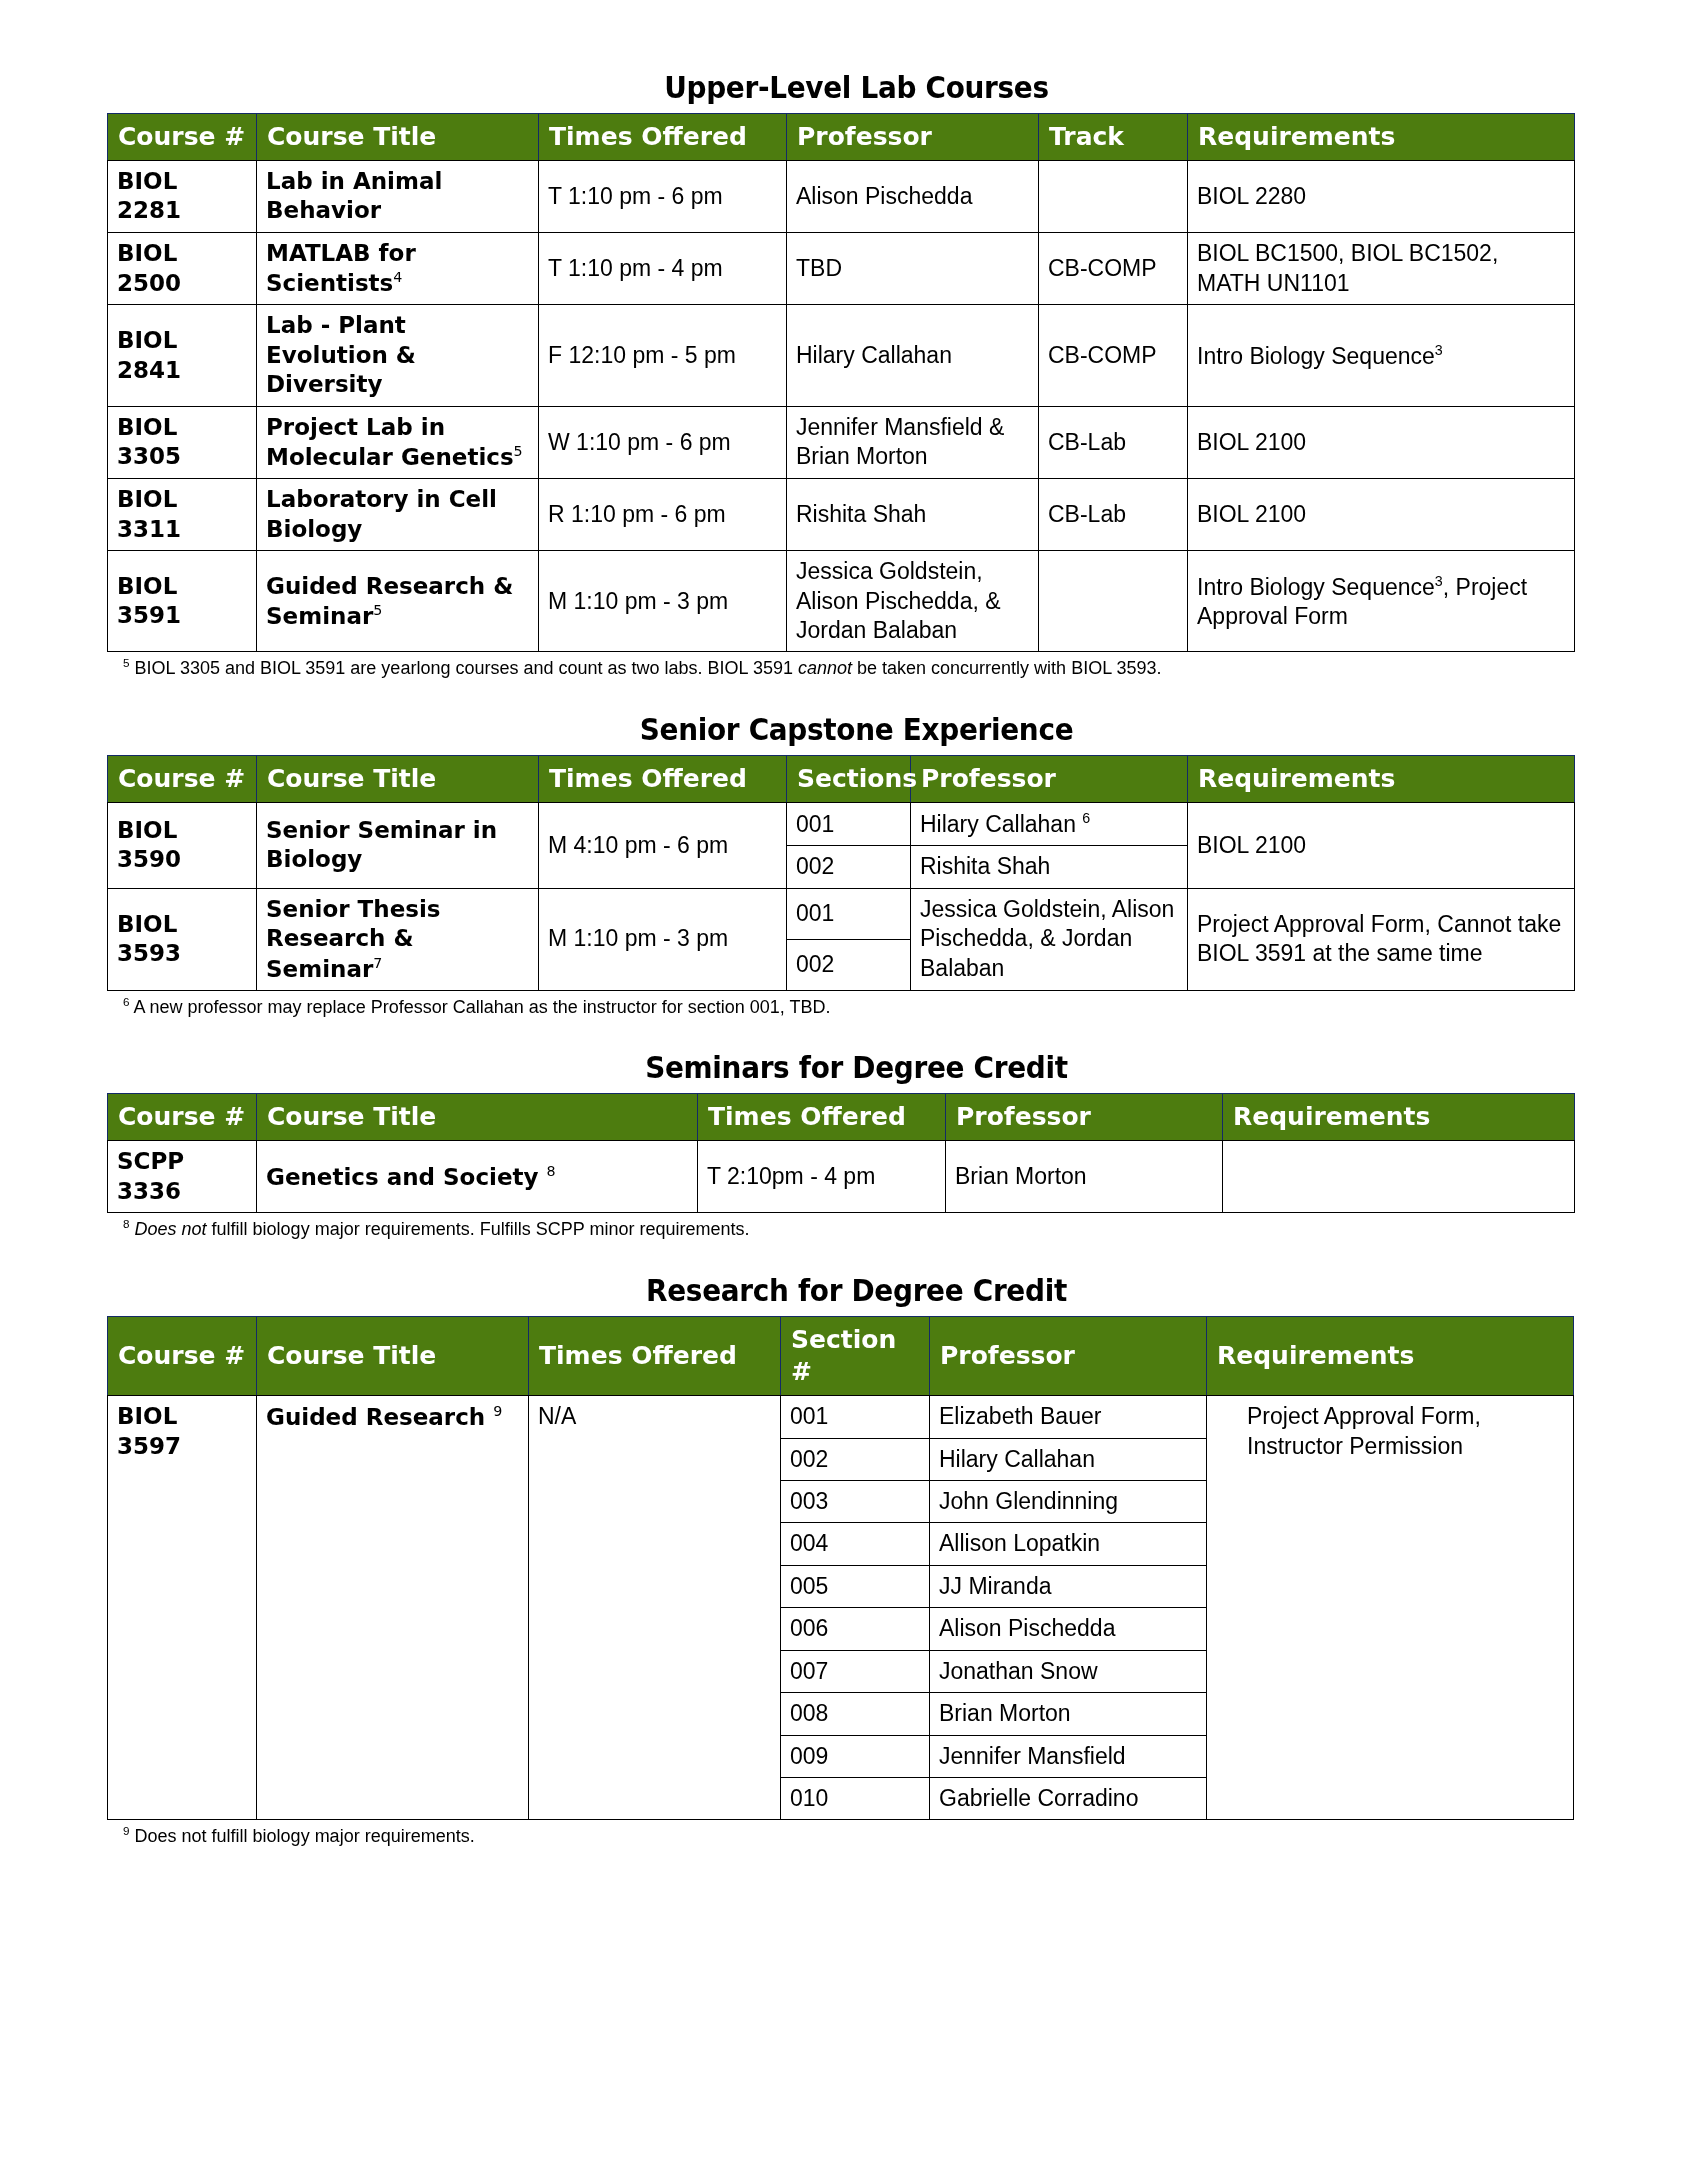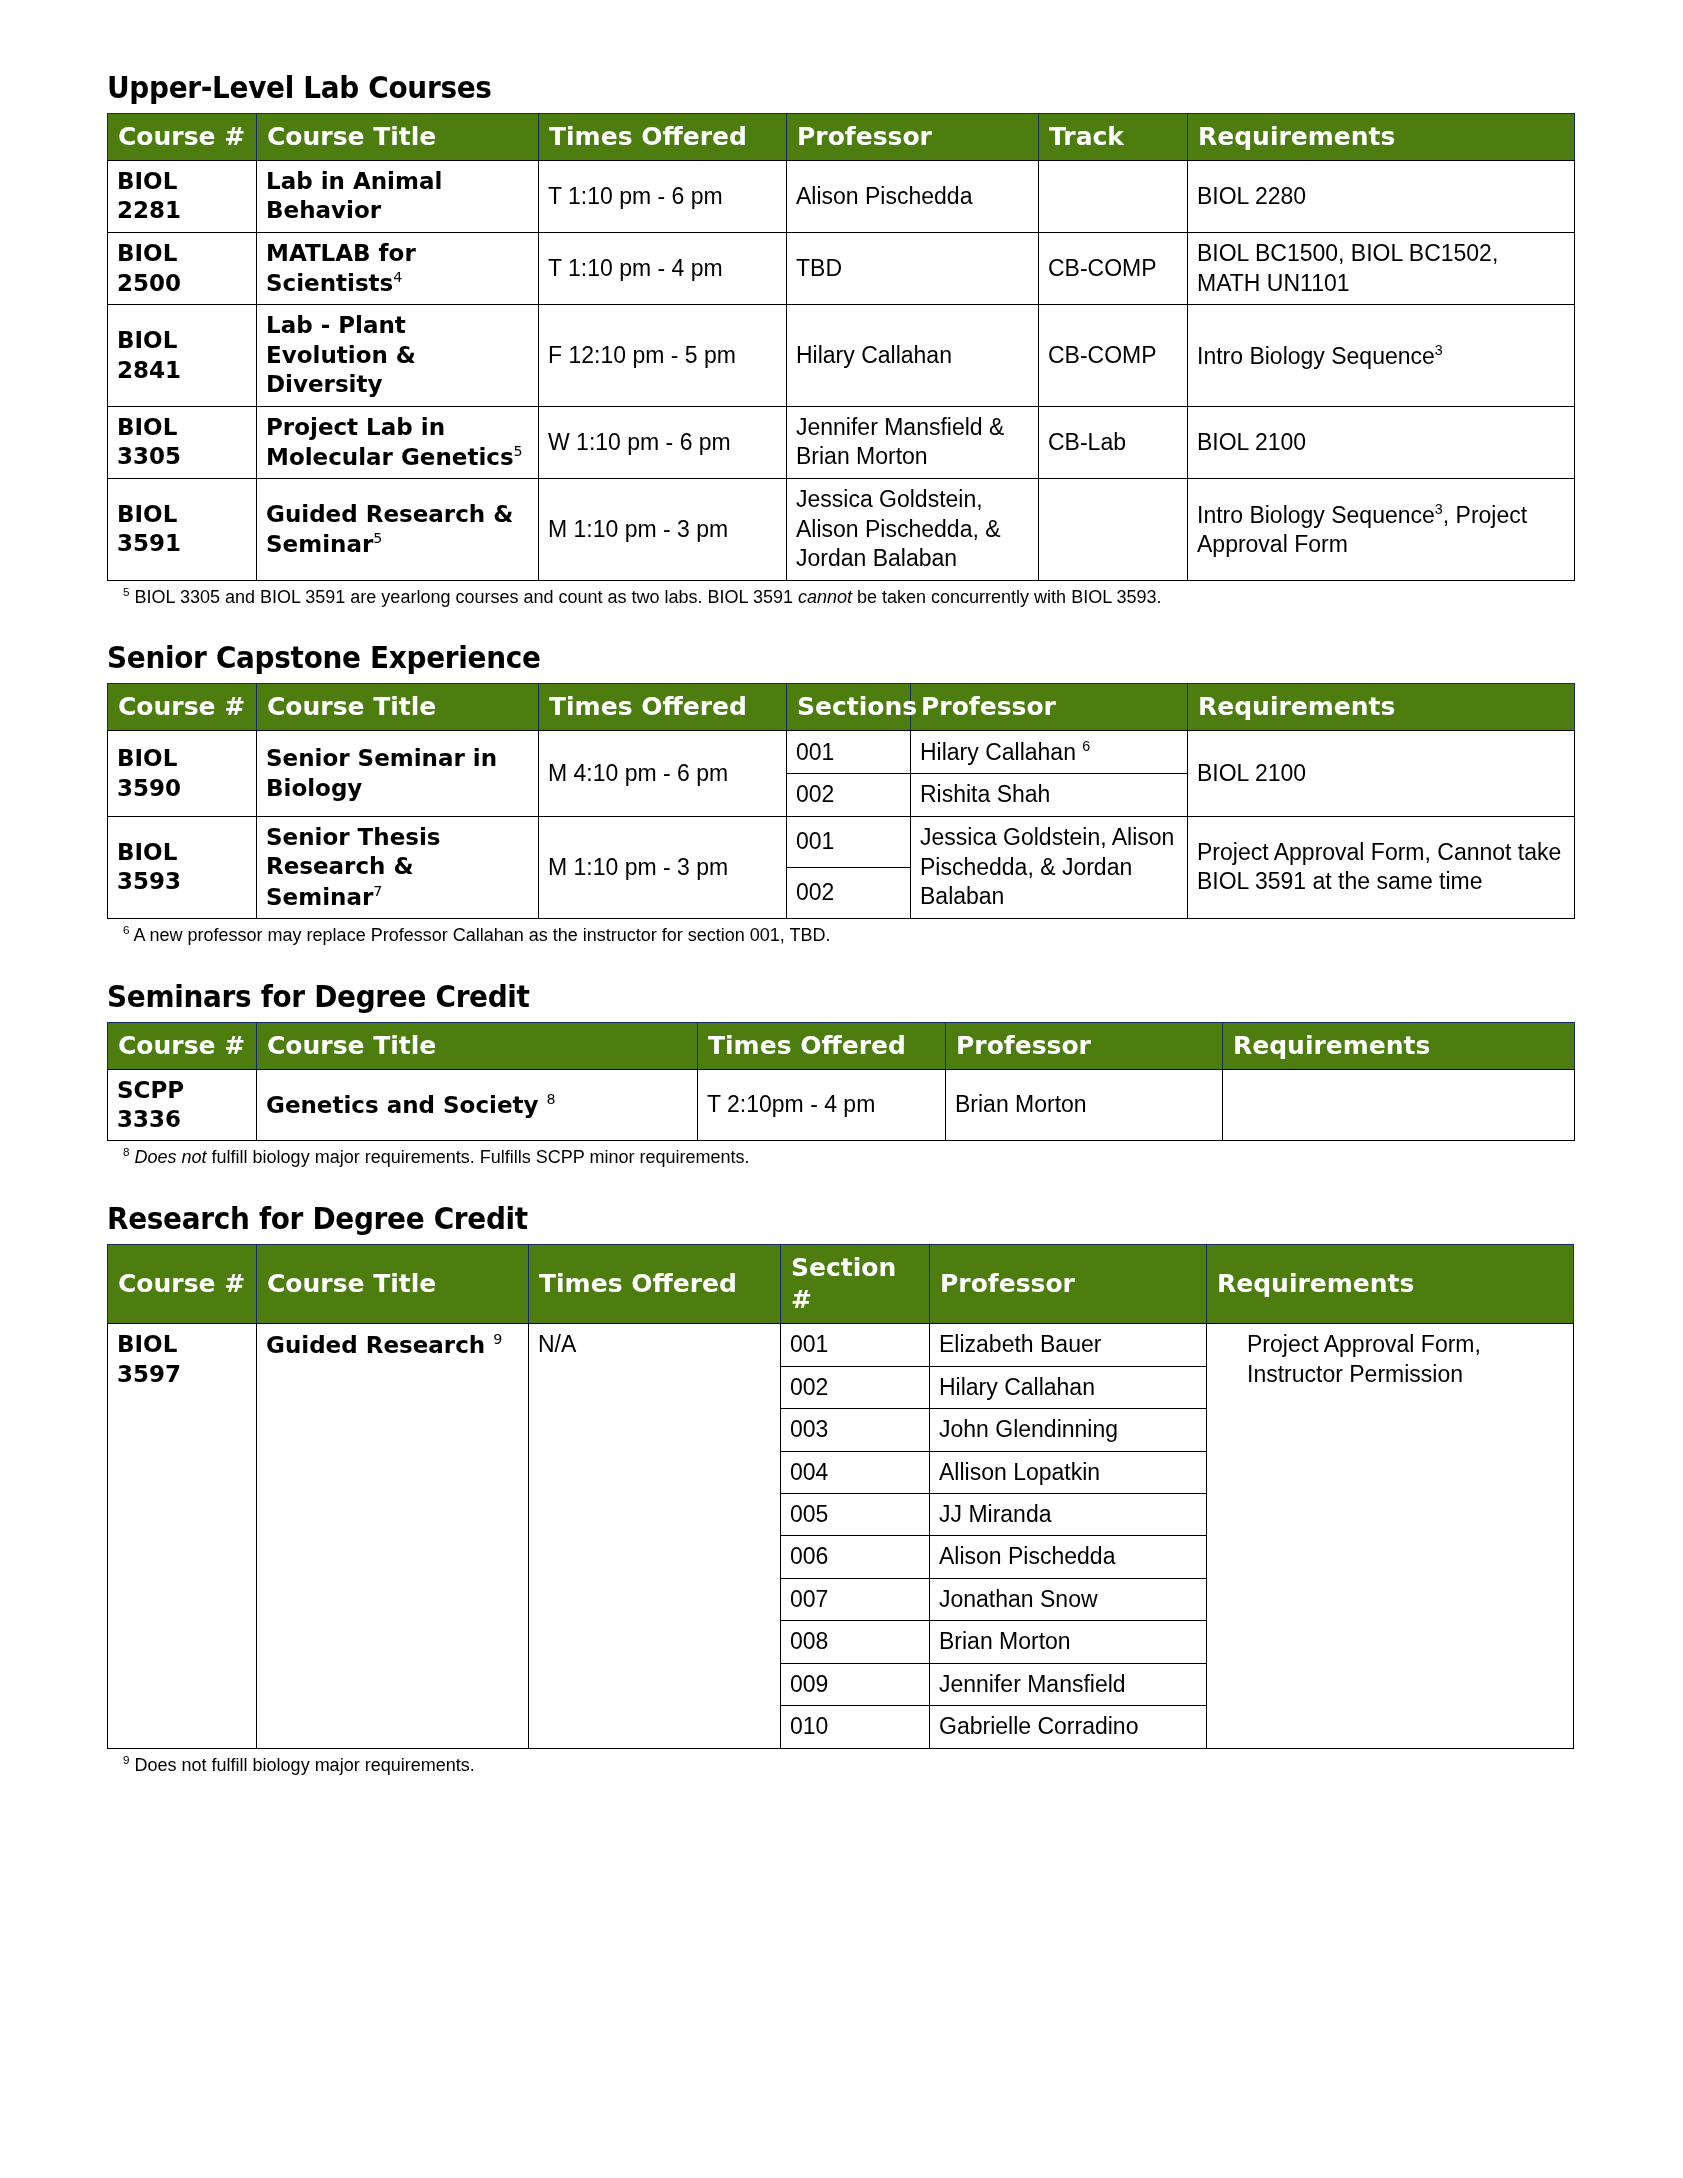--- a/index.html
+++ b/index.html
@@ -15,20 +15,21 @@
     position: relative;
     overflow: hidden;
   }
   .page {
     width: 1683px;
     padding: 69px 77px 0 107px;
   }
   .section { margin-bottom: 0; }
 
   .section-title {
+    text-align: center;
     font-weight: bold;
     font-size: 31px;
     letter-spacing: -0.3px;
     margin: 0 0 8px 0;
     padding: 0;
     font-family: "DejaVu Sans", sans-serif;
     font-stretch: condensed;
   }
   .sp-top { margin-top: 30px; }
 
@@ -162,20 +163,28 @@
           <td><span>Intro Biology Sequence</span><sup>3</sup></td>
         </tr>
         <tr class="r-tall">
           <td class="coursenum">BIOL 3305</td>
           <td class="title"><span>Project Lab in Molecular Genetics</span><sup>5</sup></td>
           <td>W 1:10 pm - 6 pm</td>
           <td>Jennifer Mansfield &amp; Brian Morton</td>
           <td>CB-Lab</td>
           <td>BIOL 2100</td>
         </tr>
+        <tr class="r-tall">
+          <td class="coursenum">BIOL 3311</td>
+          <td class="title"><span>Laboratory in Cell Biology</span></td>
+          <td>R 1:10 pm - 6 pm</td>
+          <td>Rishita Shah</td>
+          <td>CB-Lab</td>
+          <td>BIOL 2100</td>
+        </tr>
         <tr>
           <td class="coursenum">BIOL 3591</td>
           <td class="title"><span>Guided Research &amp; Seminar</span><sup>5</sup></td>
           <td>M 1:10 pm - 3 pm</td>
           <td>Jessica Goldstein, Alison Pischedda, &amp; Jordan Balaban</td>
           <td></td>
           <td><span>Intro Biology Sequence</span><sup>3</sup><span>, Project Approval Form</span></td>
         </tr>
       </tbody>
     </table>

